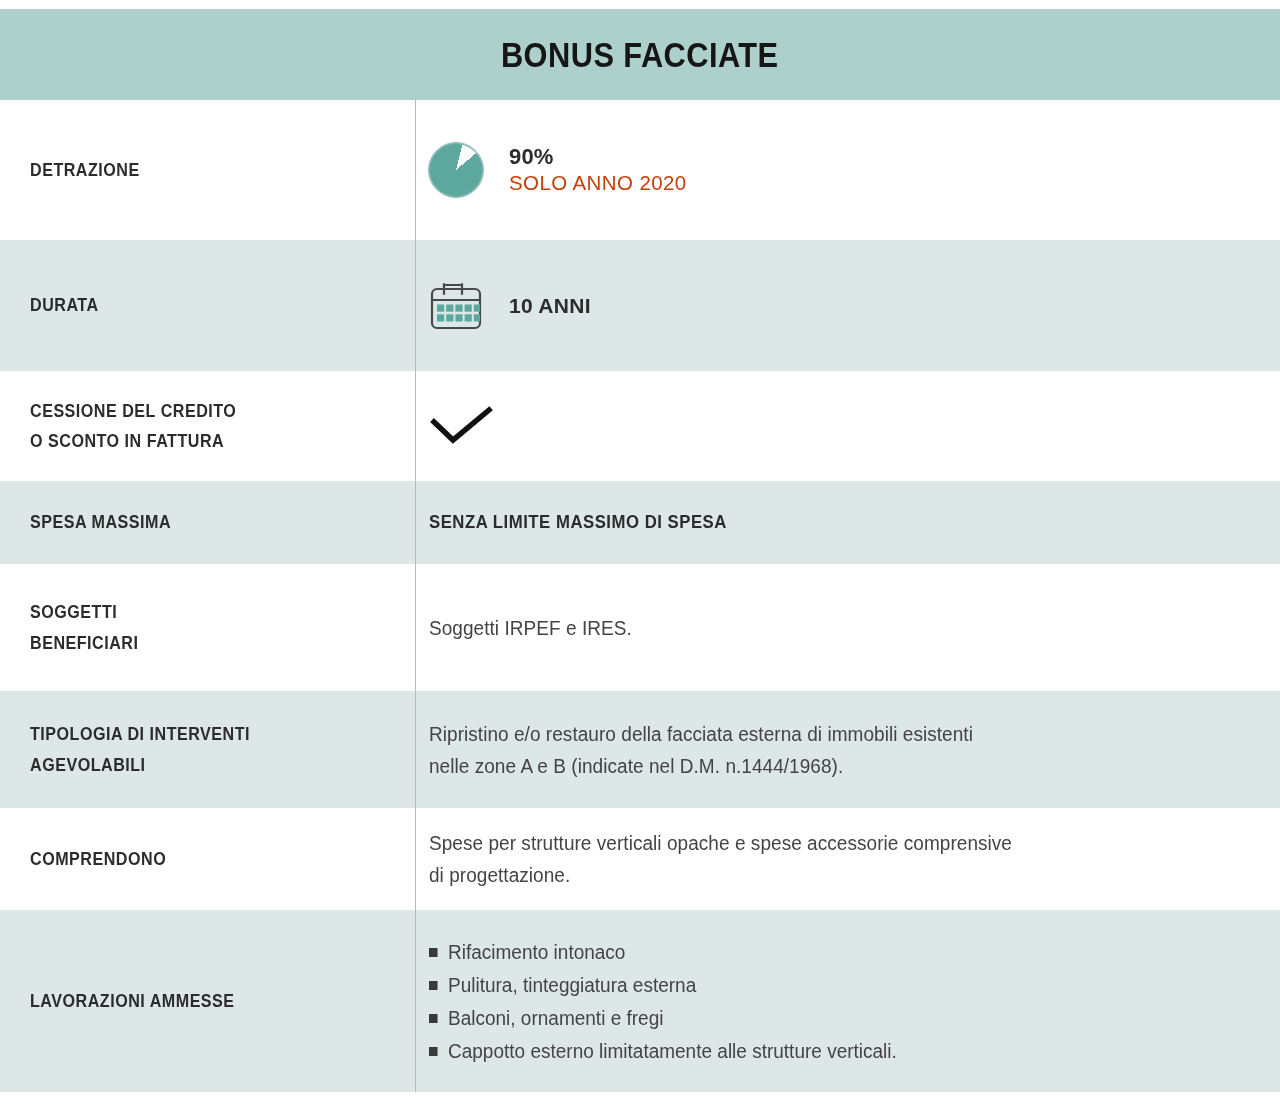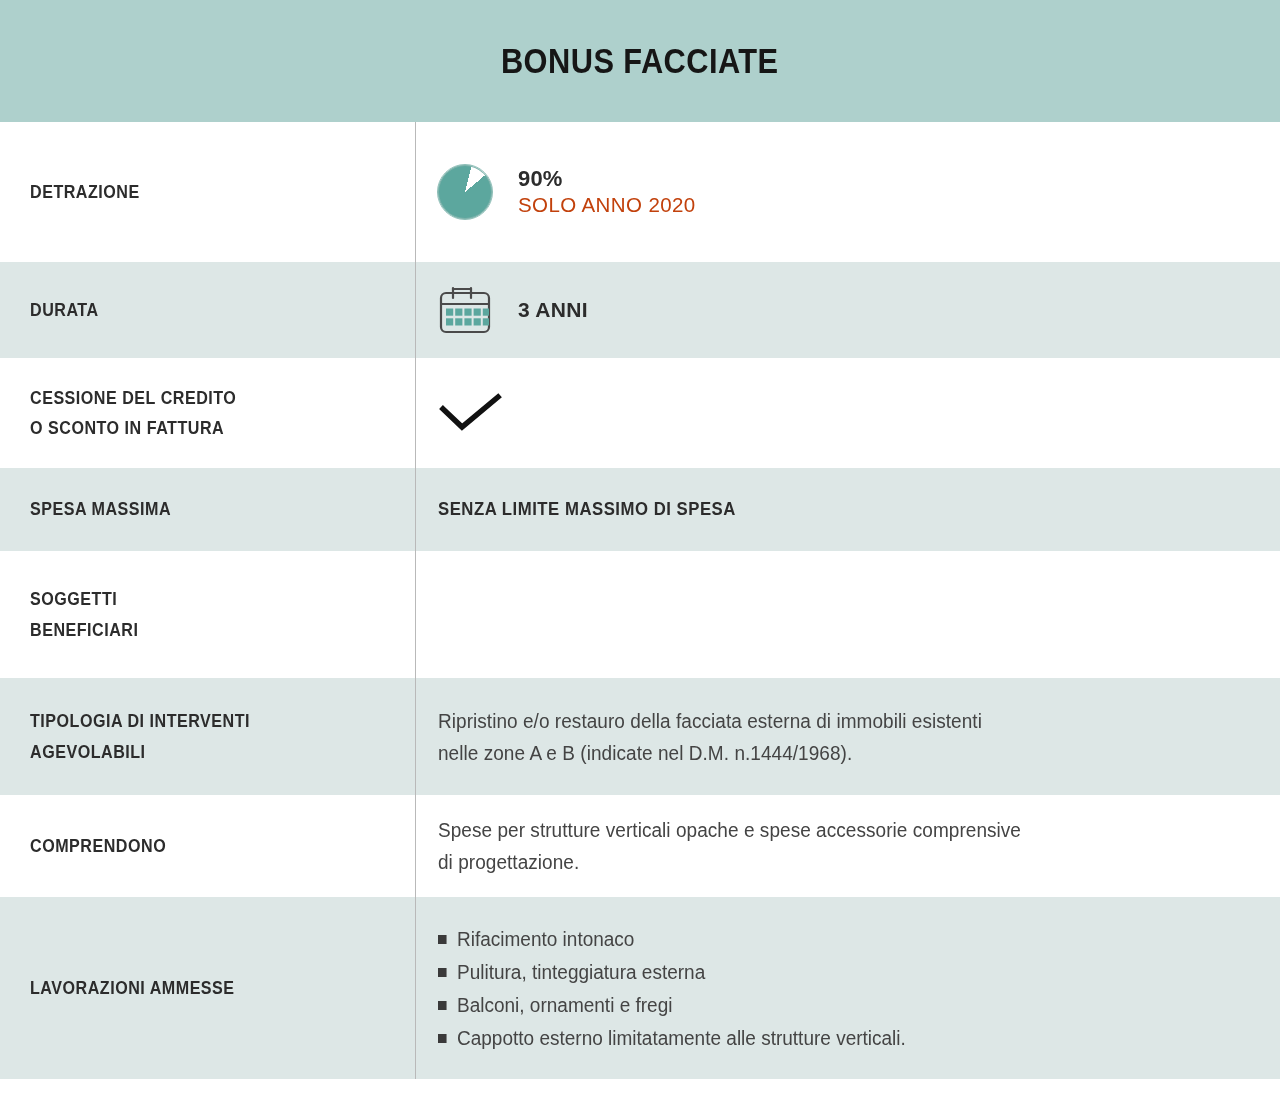--- a/index.html
+++ b/index.html
@@ -20,26 +20,27 @@
   .infographic {
     width: 1280px;
     height: 1117px;
     position: relative;
     display: flex;
     flex-direction: column;
   }
 
   
   .header {
-    height: 122px;
+    height: 91px;
     background: #aed0cc;
     display: flex;
     align-items: center;
     justify-content: center;
     flex: 0 0 auto;
+    margin-top: 9px;
   }
   .header-title {
     font-size: 35px;
     font-weight: 700;
     letter-spacing: 0.5px;
     color: #161616;
     text-align: center;
     transform: scaleX(0.88);
     transform-origin: center;
     white-space: nowrap;
@@ -86,27 +87,27 @@
     color: #2c2c2c;
     transform: scaleX(0.92);
     transform-origin: left center;
     white-space: pre-line;
   }
 
   .cell-value {
     flex: 1 1 auto;
     display: flex;
     align-items: center;
-    padding: 0 40px 0 23px;
+    padding: 0 40px 0 14px;
     min-width: 0;
   }
 
   
   .r-detrazione  { height: 140px; }
-  .r-durata      { height: 96px; }
+  .r-durata      { height: 131px; }
   .r-cessione    { height: 110px; }
   .r-spesa       { height: 83px; align-items: center; }
   .r-soggetti    { height: 127px; }
   .r-tipologia   { height: 117px; }
   .r-comprendono { height: 102px; }
   .r-lavorazioni { height: 182px; }
 
   
   .icon-value {
     display: flex;
@@ -261,21 +262,21 @@
                 <rect x="35.6" y="23.5" width="7.2" height="7.2"></rect>
                 <rect x="44.8" y="23.5" width="6.2" height="7.2"></rect>
                 <rect x="8" y="33.3" width="7.2" height="7.2"></rect>
                 <rect x="17.2" y="33.3" width="7.2" height="7.2"></rect>
                 <rect x="26.4" y="33.3" width="7.2" height="7.2"></rect>
                 <rect x="35.6" y="33.3" width="7.2" height="7.2"></rect>
                 <rect x="44.8" y="33.3" width="6.2" height="7.2"></rect>
               </g>
             </svg>
           </div>
-          <div class="value-strong">3 ANNI</div>
+          <div class="value-strong">10 ANNI</div>
         </div>
       </div>
     </div>
 
     <div class="row r-cessione">
       <div class="cell-label">
         <div class="label-text">CESSIONE DEL CREDITO
 O SCONTO IN FATTURA</div>
       </div>
       <div class="cell-value">
@@ -294,20 +295,23 @@
       <div class="cell-value">
         <div class="value-caps-bold">SENZA LIMITE MASSIMO DI SPESA</div>
       </div>
     </div>
 
     <div class="row r-soggetti">
       <div class="cell-label">
         <div class="label-text">SOGGETTI
 BENEFICIARI</div>
       </div>
+      <div class="cell-value">
+        <div class="value-body">Soggetti IRPEF e IRES.</div>
+      </div>
     </div>
 
     <div class="row r-tipologia tint">
       <div class="cell-label">
         <div class="label-text">TIPOLOGIA DI INTERVENTI
 AGEVOLABILI</div>
       </div>
       <div class="cell-value">
         <div class="value-body">Ripristino e/o restauro della facciata esterna di immobili esistenti
 nelle zone A e B (indicate nel D.M. n.1444/1968).</div>

